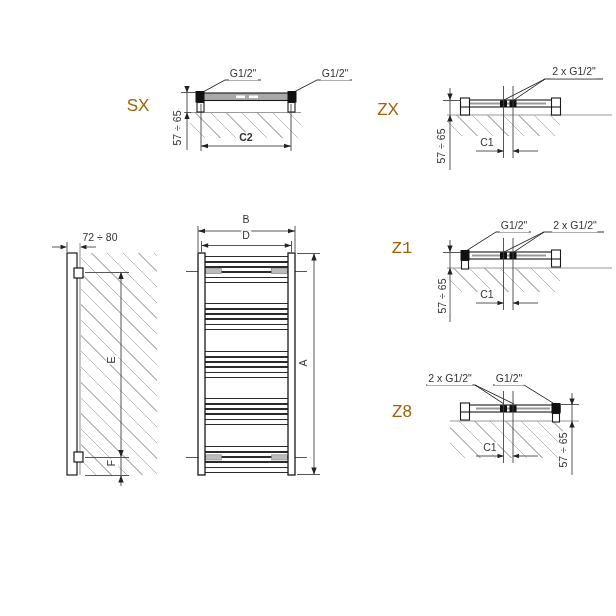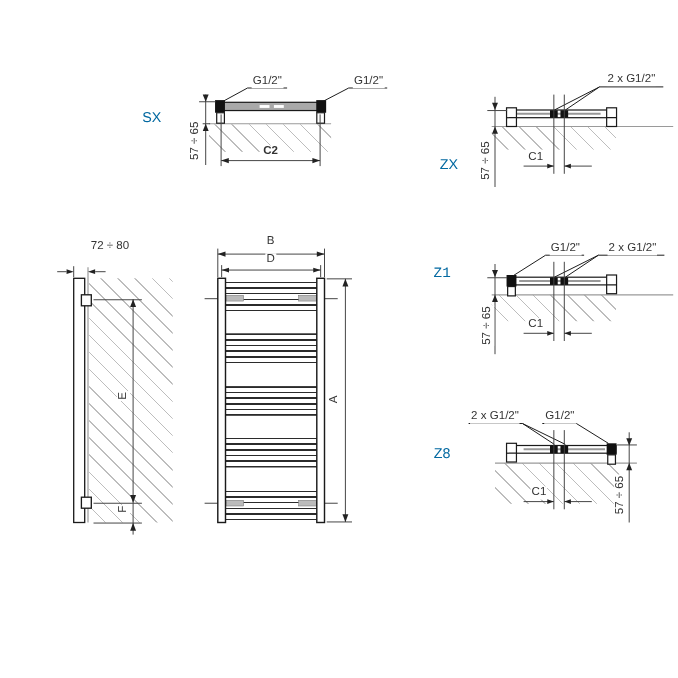--- a/index.html
+++ b/index.html
@@ -4,21 +4,21 @@
 <style>
   html,body{margin:0;padding:0;background:#ffffff;}
   #canvas{position:relative;width:616px;height:616px;background:#ffffff;overflow:hidden;
           font-family:"Liberation Sans", sans-serif;}
   #canvas svg{position:absolute;left:0;top:0;z-index:3;}
   .hatch{position:absolute;z-index:1;
          background:repeating-linear-gradient(45deg, transparent 0 10px, #bdbdbd 10px 11px);}
   .rungs{position:absolute;z-index:2;left:205px;width:84px;height:27px;
          background:repeating-linear-gradient(to bottom, #2b2b2b 0 1.4px, transparent 1.4px 5.15px);}
   .lbl{position:absolute;z-index:4;transform:translate(-50%,-50%);
-       font-size:13px;color:#0369a1;white-space:nowrap;}
+       font-size:17px;color:#a16207;white-space:nowrap;}
   .dim{position:absolute;z-index:4;transform:translate(-50%,-50%);
        font-size:10.5px;color:#333333;white-space:nowrap;background:#ffffff;padding:0 1px;line-height:1.1;}
   .vert{transform:translate(-50%,-50%) rotate(-90deg);}
 </style>
 </head>
 <body>
 
 <div id="canvas">
 
   <div class="hatch" style="left:190px;top:113px;width:111px;height:25px;"></div>
@@ -218,21 +218,21 @@
         <line x1="297" y1="253.5" x2="320" y2="253.5"></line>
           <line x1="297" y1="474.5" x2="320" y2="474.5"></line>
         <line x1="314" y1="253.5" x2="314" y2="474.5"></line>
       </g>
       <polygon points="314,253.5 311.3,260.5 316.7,260.5" fill="#222222" stroke="none"></polygon>
       <polygon points="314,474.5 311.3,467.5 316.7,467.5" fill="#222222" stroke="none"></polygon>
     </g>
   </svg>
 
   <span class="lbl" style="left:138px;top:106px;">SX</span>
-  <span class="lbl" style="left:408px;top:110px;margin-top:39px;">ZX</span>
+  <span class="lbl" style="left:388px;top:110px;">ZX</span>
   <span class="lbl" style="left:402px;top:248px;font-family:Liberation Mono, monospace;">Z1</span>
   <span class="lbl" style="left:402px;top:412px;">Z8</span>
 
   <span class="dim" style="left:243px;top:74px;">G1/2"</span>
   <span class="dim" style="left:335px;top:74px;">G1/2"</span>
   <span class="dim" style="left:574px;top:72px;">2 x G1/2"</span>
   <span class="dim" style="left:514px;top:226px;">G1/2"</span>
   <span class="dim" style="left:575px;top:226px;">2 x G1/2"</span>
   <span class="dim" style="left:450px;top:379px;">2 x G1/2"</span>
   <span class="dim" style="left:509px;top:379px;">G1/2"</span>
@@ -240,21 +240,21 @@
   <span class="dim vert" style="left:178px;top:128px;">57 ÷ 65</span>
   <span class="dim vert" style="left:442px;top:146px;">57 ÷ 65</span>
   <span class="dim vert" style="left:443px;top:296px;">57 ÷ 65</span>
   <span class="dim vert" style="left:564px;top:450px;">57 ÷ 65</span>
 
   <span class="dim" style="left:246px;top:138px;font-weight:bold;">C2</span>
   <span class="dim" style="left:487px;top:143px;">C1</span>
   <span class="dim" style="left:487px;top:295px;">C1</span>
   <span class="dim" style="left:490px;top:448px;">C1</span>
 
-  <span class="dim" style="left:100px;top:224px;">72 ÷ 80</span>
+  <span class="dim" style="left:100px;top:238px;">72 ÷ 80</span>
   <span class="dim vert" style="left:112px;top:360px;">E</span>
   <span class="dim vert" style="left:112px;top:463px;">F</span>
 
   <span class="dim" style="left:246px;top:220px;">B</span>
   <span class="dim" style="left:246px;top:236px;">D</span>
   <span class="dim vert" style="left:304px;top:363px;">A</span>
 
 </div>
 
 </body></html>

